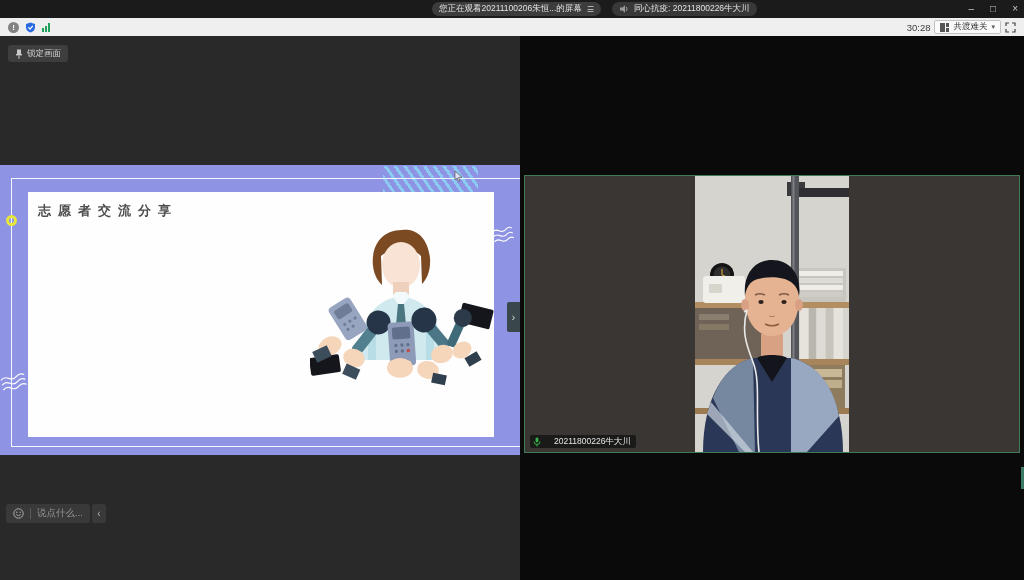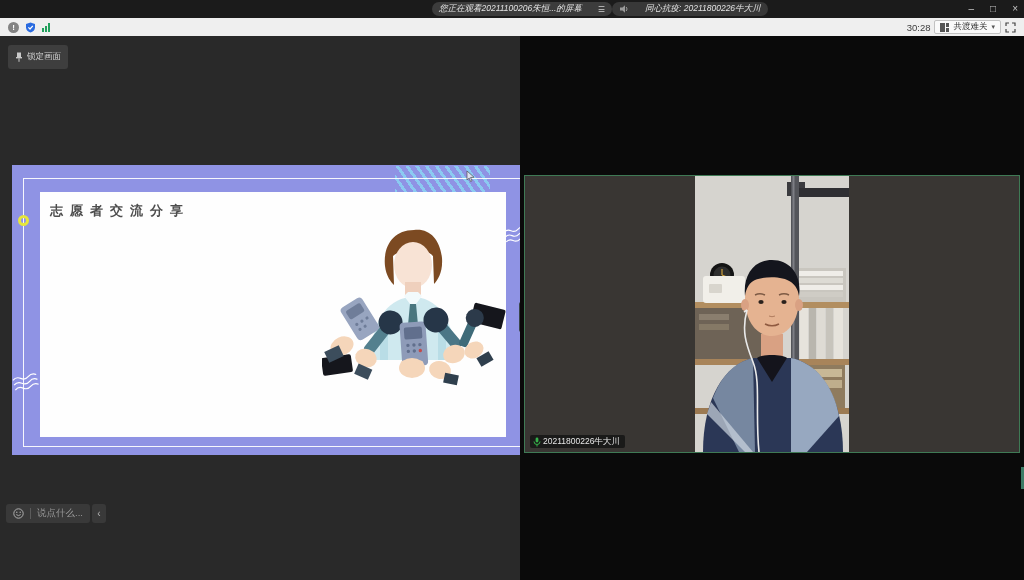--- a/index.html
+++ b/index.html
@@ -2,22 +2,22 @@
 <html><head>
 <meta charset="utf-8">
 <style>
   * { margin:0; padding:0; box-sizing:border-box; }
   html,body { width:1024px; height:580px; overflow:hidden; background:#000;
               font-family:"Liberation Sans","DejaVu Sans",sans-serif; }
   .stage { position:relative; width:1024px; height:580px; background:#000; }
 
   
   .watchbar { position:absolute; left:0; top:0; width:1024px; height:18px; background:#1b1b1b; }
-  .pill { position:absolute; top:2px; height:14px; display:flex; align-items:center; gap:16px;
-          background:#3c3c3c; border-radius:7px; padding:0 7px; color:#e3e3e3; font-size:8.5px; white-space:nowrap;font-style:italic; }
+  .pill { position:absolute; top:2px; height:14px; display:flex; align-items:center; gap:5px;
+          background:#3c3c3c; border-radius:7px; padding:0 7px; color:#e3e3e3; font-size:8.5px; white-space:nowrap; }
   .pill-watching { left:432px; }
   .pill-speaking { left:612px; background:#383838; }
   .pill .mini-ico { display:flex; align-items:center; }
   .winctrls { position:absolute; right:6px; top:0; height:18px; display:flex; align-items:center; gap:16px;
               color:#c3c3c3; font-size:10px; }
   .winctrls span { cursor:default; line-height:18px; }
 
   
   .toolbar { position:absolute; left:0; top:18px; width:1024px; height:18px; background:#efefef;
              display:flex; align-items:center; justify-content:space-between; padding:0 8px; }
@@ -30,25 +30,25 @@
   .tb-right { display:flex; align-items:center; gap:4px; }
   .timer { color:#3c3c3c; font-size:9.5px; }
   .view-btn { display:flex; align-items:center; gap:4px; height:14px; background:#fafafa;
               border:1px solid #c2c2c2; border-radius:2px; padding:0 5px; color:#333; font-size:8.5px; }
   .caret { font-size:7px; color:#555; }
 
   
   .left-panel  { position:absolute; left:0; top:36px; width:520px; height:544px; background:#292929; }
   .right-panel { position:absolute; left:520px; top:36px; width:504px; height:544px; background:#0a0a0a; }
 
-  .pin-btn { position:absolute; left:8px; top:9px; height:24px; display:flex; align-items:center; gap:4px;
+  .pin-btn { position:absolute; left:8px; top:9px; height:17px; display:flex; align-items:center; gap:4px;
              background:#3e3e3e; border-radius:3px; padding:0 7px; color:#d6d6d6; font-size:8.5px; }
 
   
-  .slide { position:absolute; left:12px; top:129px; width:628px; height:290px; background:#8f93e4; overflow:hidden; }
+  .slide { position:absolute; left:0; top:129px; width:628px; height:290px; background:#8f93e4; overflow:hidden; }
   .slide-frame { position:absolute; left:11px; right:11px; top:13px; bottom:8px;
                  border:1.5px solid rgba(255,255,255,.92); pointer-events:none; }
   .stripes { position:absolute; left:383px; top:1px; width:95px; height:36px;
              background:repeating-linear-gradient(55deg,transparent 0 5px,#8bcdf2 5px 8px); opacity:.95; }
   .ring { position:absolute; left:6px; top:50px; width:11px; height:11px; border:3px solid #e6e63c; border-radius:50%; }
   .squiggle { position:absolute; color:#fff; }
   .sq-bl { left:1px; top:208px; transform:rotate(-14deg); }
   .sq-r  { left:492px; top:62px; transform:rotate(-12deg); }
   .card { position:absolute; left:28px; top:27px; width:466px; height:245px; background:#fefefe; }
   .card-title { position:absolute; left:10px; top:10px; font-size:13px; font-weight:bold; color:#4d4d4d;
@@ -67,21 +67,21 @@
                border-radius:3px; padding:0 7px; gap:6px; }
   .chat-div { width:1px; height:11px; background:#5b5b5b; }
   .chat-text { color:#9a9a9a; font-size:9.5px; white-space:nowrap; }
   .chat-collapse { width:14px; height:19px; background:rgba(58,58,58,.95); border-radius:3px;
                    display:flex; align-items:center; justify-content:center; color:#b3b3b3; font-size:10px; }
 
   
   .video-frame { position:absolute; left:4px; top:139px; width:496px; height:278px;
                  background:#393633; border:1px solid #3f7a55; }
   .video-crop { position:absolute; left:170px; top:0; width:154px; height:276px; overflow:hidden; }
-  .name-tag { position:absolute; left:5px; bottom:4px; height:13px; display:flex; align-items:center; gap:2px;
+  .name-tag { position:absolute; left:5px; bottom:4px; height:13px; display:flex; align-items:center; gap:13px;
               background:rgba(18,18,18,.78); border-radius:2px; padding:0 5px 0 3px; }
   .name-tag span { color:#e6e6e6; font-size:8.5px; white-space:nowrap; }
   .edge-sliver { position:absolute; left:501px; top:431px; width:3px; height:22px; background:#3d7b66; }
 </style>
 </head>
 <body>
 
 <div class="stage">
 
   <div class="watchbar">

